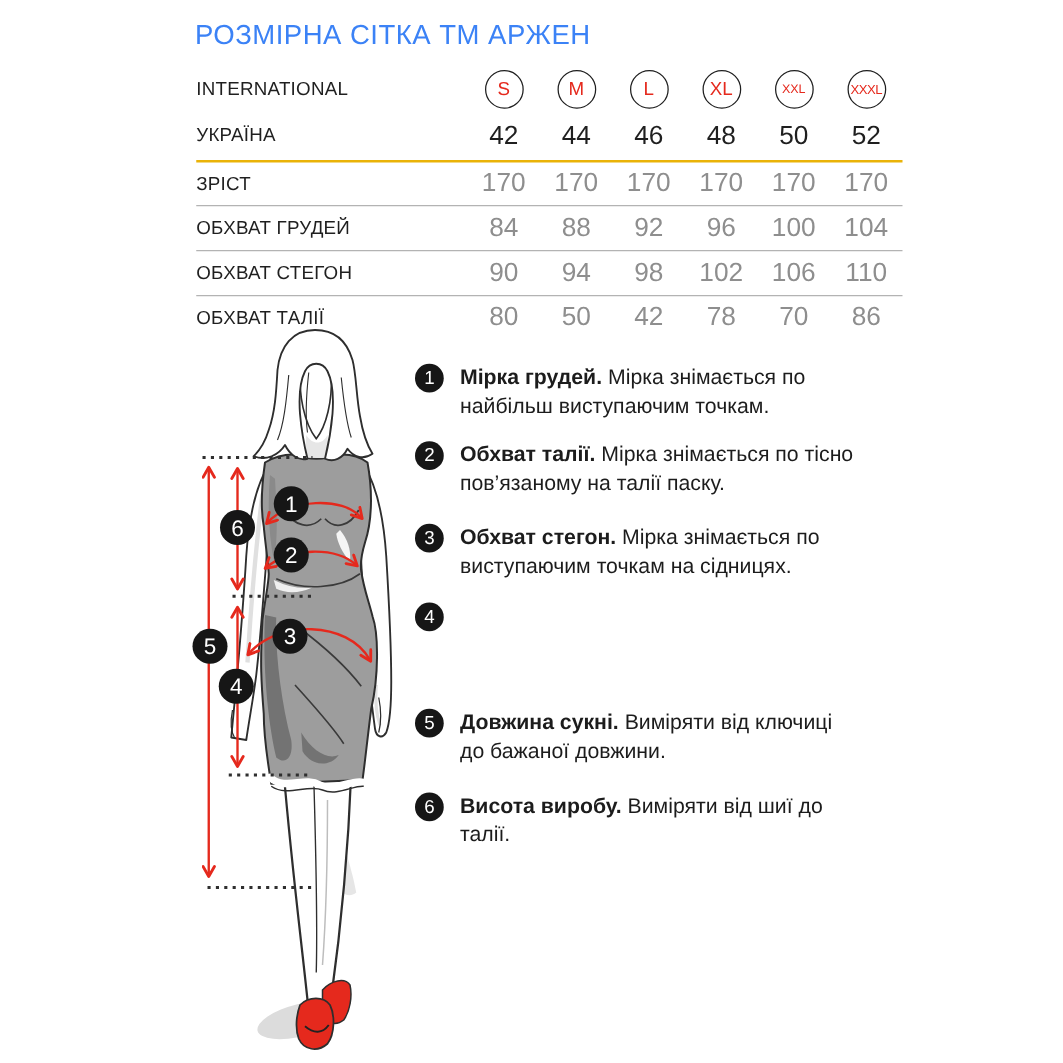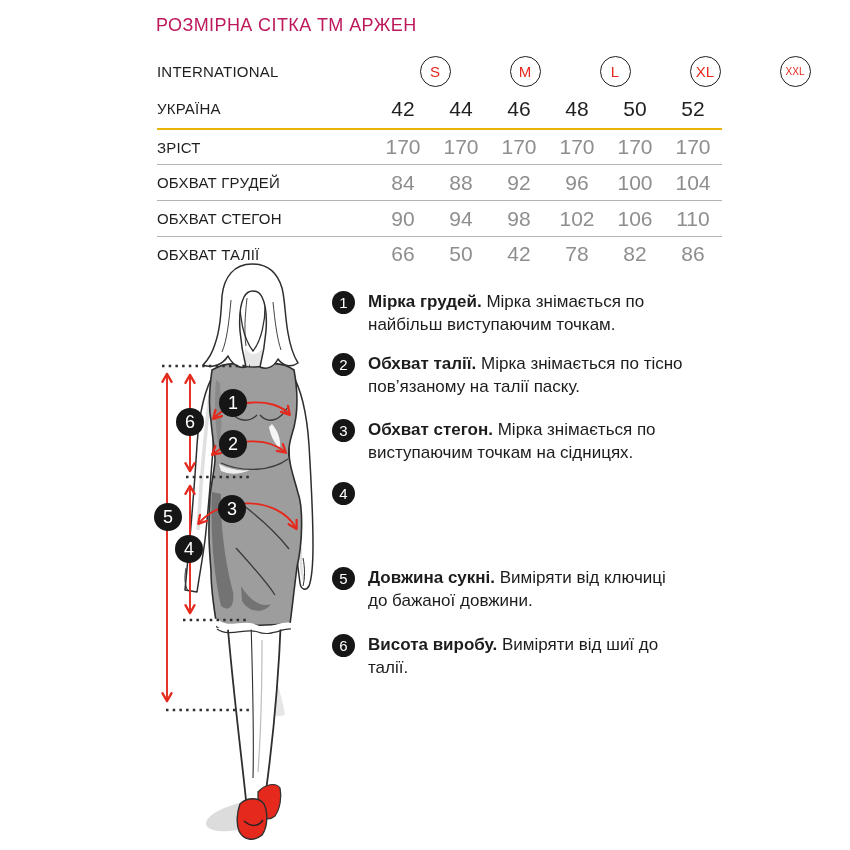--- a/index.html
+++ b/index.html
@@ -5,32 +5,32 @@
   html,body{margin:0;padding:0;}
   body{
     width:850px;height:850px;position:relative;overflow:hidden;
     background:#ffffff;
     font-family:"Liberation Sans","DejaVu Sans",sans-serif;
     color:#1f1f1f;
   }
   
   .page-title{
     position:absolute;left:156px;top:15px;
-    font-size:18px;letter-spacing:.4px;color:#be185d;font-weight:400;
+    font-size:22px;letter-spacing:.4px;color:#3b82f6;font-weight:400;
     white-space:nowrap;
   }
   
   .size-table{position:absolute;left:157px;top:54px;width:565px;}
   .trow{
     display:grid;grid-template-columns:217px repeat(6,58px);
     align-items:center;
   }
   .trow .tlabel{font-size:15px;color:#1f1f1f;letter-spacing:.2px;}
   .trow .tcell{text-align:center;}
-  .r-int{height:35px;gap:32px;}
+  .r-int{height:35px;}
   .r-ua{height:39px;border-bottom:2px solid #eab308;}
   .r-meas{height:34px;}
   .r-meas.rule{border-bottom:1.5px solid #b3b3b3;}
   .r-g1{height:35px;}
   .r-g2{height:35px;}
   .num-val{font-size:21px;color:#8e8e8e;}
   .r-ua .num-val{color:#1f1f1f;}
   .size-circle{
     display:inline-flex;align-items:center;justify-content:center;
     width:31px;height:31px;border:1.6px solid #1f1f1f;border-radius:50%;
@@ -122,25 +122,25 @@
     <div class="tcell num-val">90</div>
     <div class="tcell num-val">94</div>
     <div class="tcell num-val">98</div>
     <div class="tcell num-val">102</div>
     <div class="tcell num-val">106</div>
     <div class="tcell num-val">110</div>
   </div>
 
   <div class="trow r-meas">
     <div class="tlabel">ОБХВАТ ТАЛІЇ</div>
-    <div class="tcell num-val">66</div>
+    <div class="tcell num-val">80</div>
     <div class="tcell num-val">50</div>
     <div class="tcell num-val">42</div>
     <div class="tcell num-val">78</div>
-    <div class="tcell num-val">82</div>
+    <div class="tcell num-val">70</div>
     <div class="tcell num-val">86</div>
   </div>
 </div>
 
 <div class="figure-wrap">
 <svg viewBox="130 258 215 595" width="215" height="595" xmlns="http://www.w3.org/2000/svg">
   <defs>
     <marker id="arr" viewBox="0 0 10 10" refX="7.5" refY="5" markerWidth="6" markerHeight="6" orient="auto-start-reverse">
       <path d="M1.5,1 L8.5,5 L1.5,9" fill="none" stroke="#e5291d" stroke-width="2" stroke-linecap="round" stroke-linejoin="round"></path>
     </marker>

